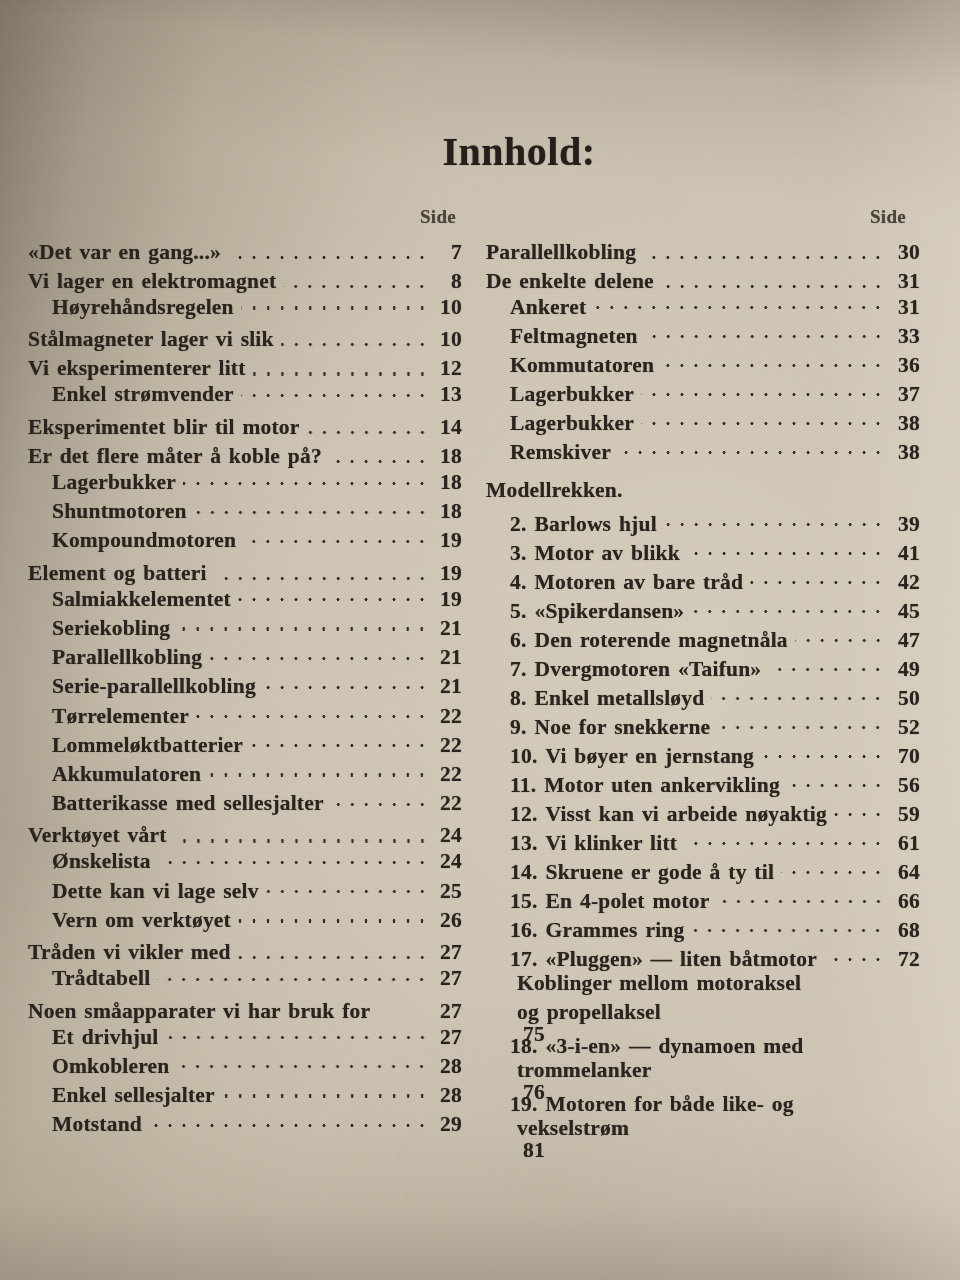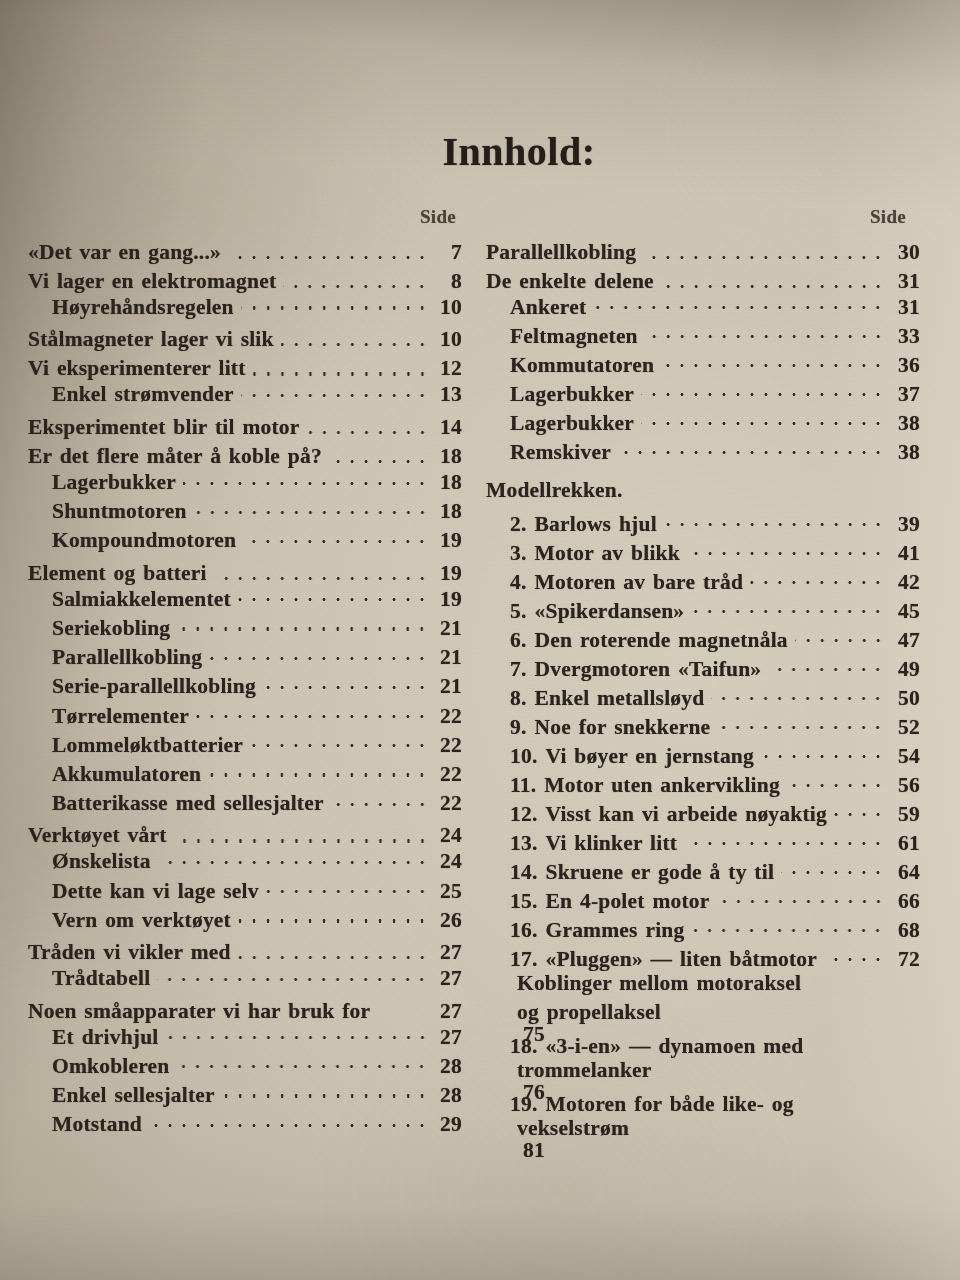--- a/index.html
+++ b/index.html
@@ -465,21 +465,21 @@
             <div class="toc-row lvl2">
               <span class="r-num">9.</span>
               <span class="r-label">Noe for snekkerne</span>
               <span class="r-leader"></span>
               <span class="r-page">52</span>
             </div>
             <div class="toc-row lvl2">
               <span class="r-num">10.</span>
               <span class="r-label">Vi bøyer en jernstang</span>
               <span class="r-leader"></span>
-              <span class="r-page">54</span>
+              <span class="r-page">70</span>
             </div>
             <div class="toc-row lvl2">
               <span class="r-num">11.</span>
               <span class="r-label">Motor uten ankervikling</span>
               <span class="r-leader"></span>
               <span class="r-page">56</span>
             </div>
             <div class="toc-row lvl2">
               <span class="r-num">12.</span>
               <span class="r-label">Visst kan vi arbeide nøyaktig</span>

